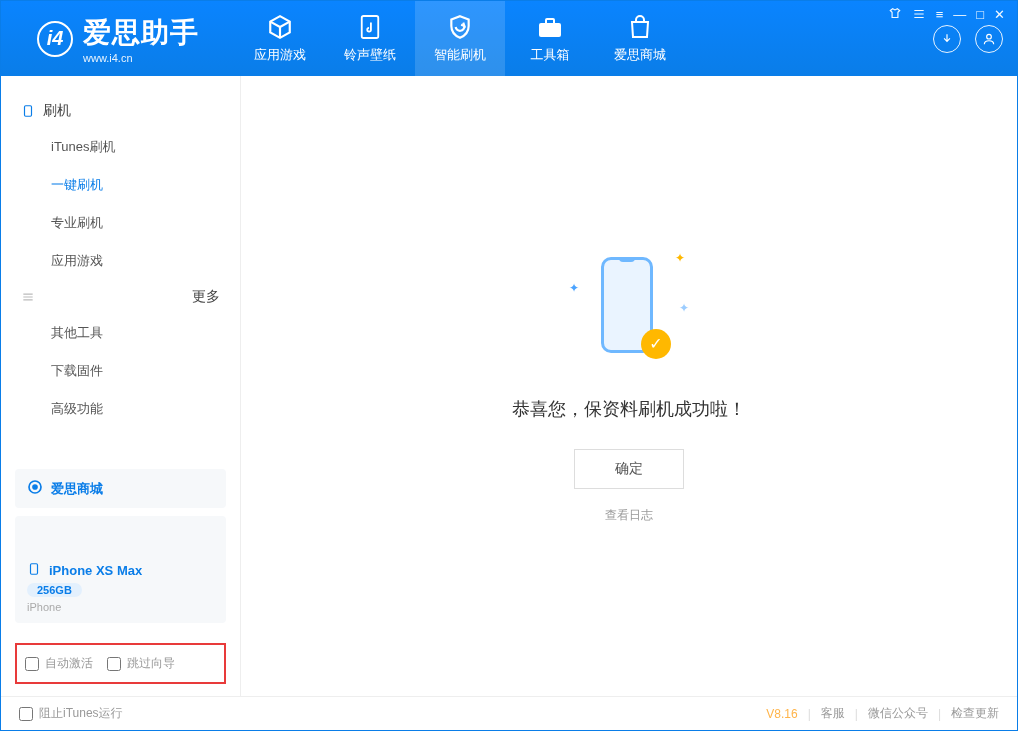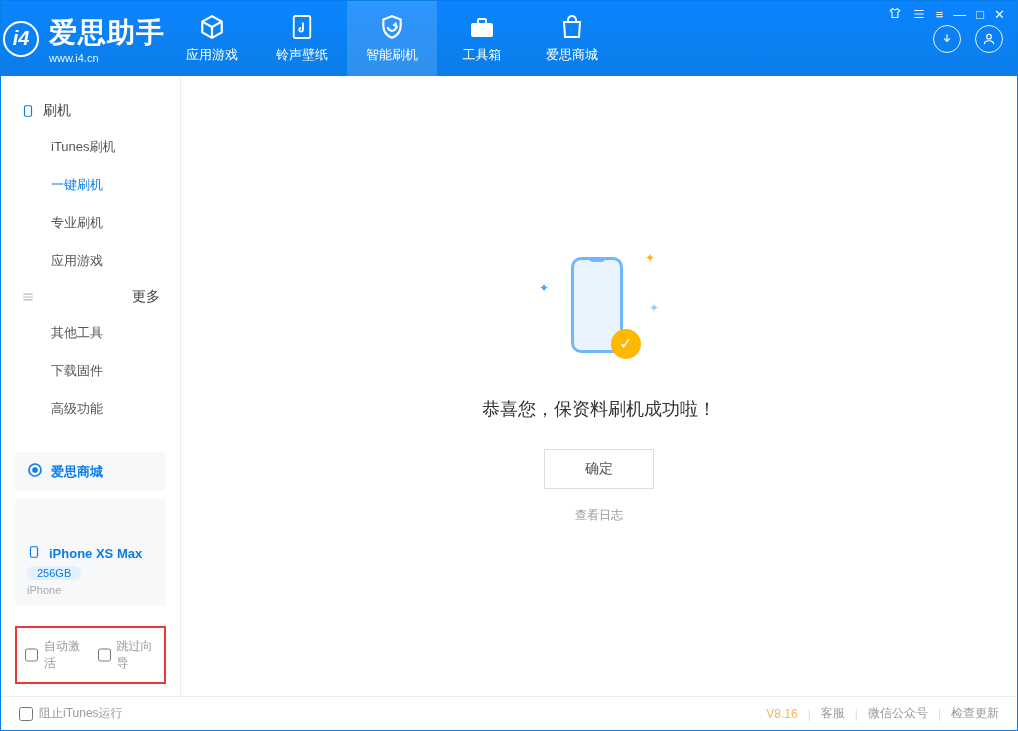--- a/index.html
+++ b/index.html
@@ -1,49 +1,49 @@
 <!DOCTYPE html>
 <html><head>
 <meta charset="utf-8">
 <style>
 * { margin: 0; padding: 0; box-sizing: border-box; font-family: "Microsoft YaHei", "PingFang SC", sans-serif; }
 body { background: #fff; }
 .window { width: 1018px; height: 731px; border: 1px solid #0a7de8; display: flex; flex-direction: column; }
 
 
 .titlebar { height: 75px; background: linear-gradient(to bottom, #0a84ff, #0a7de8); display: flex; align-items: stretch; color: #fff; }
-.logo-block { display: flex; align-items: center; padding: 0 2px; gap: 10px; }
+.logo-block { display: flex; align-items: center; padding: 0 36px; gap: 10px; }
 .logo-circle { width: 36px; height: 36px; border: 2.5px solid #fff; border-radius: 50%; display: flex; align-items: center; justify-content: center; font-weight: bold; font-size: 20px; font-style: italic; }
 .logo-text .cn { font-size: 28px; font-weight: 600; letter-spacing: 1px; font-family: Liberation Mono, monospace; }
 .logo-text .en { font-size: 11px; opacity: 0.9; }
 
 .nav { display: flex; }
 .nav-item { width: 90px; display: flex; flex-direction: column; align-items: center; justify-content: center; gap: 6px; font-size: 13px; cursor: pointer; }
 .nav-item.active { background: rgba(255,255,255,0.15); }
 .nav-icon { width: 26px; height: 26px; display: flex; align-items: center; justify-content: center; }
 
 .titlebar-spacer { flex: 1; }
 .titlebar-right { display: flex; align-items: center; padding-right: 14px; gap: 14px; }
 .circ-btn { width: 28px; height: 28px; border: 1.5px solid rgba(255,255,255,0.9); border-radius: 50%; display: flex; align-items: center; justify-content: center; cursor: pointer; }
 .win-controls { position: absolute; top: 6px; right: 12px; display: flex; gap: 10px; color: #fff; font-size: 13px; }
 .win-ctrl { cursor: pointer; opacity: 0.95; }
 
 
 .body { flex: 1; display: flex; overflow: hidden; }
-.sidebar { width: 180px; border-right: 1px solid #eee; display: flex; flex-direction: column; padding-top: 18px; }
+.sidebar { width: 240px; border-right: 1px solid #eee; display: flex; flex-direction: column; padding-top: 18px; }
 .side-group-title { display: flex; align-items: center; gap: 8px; padding: 8px 20px; color: #444; font-size: 14px; }
 .side-group-title .gico { width: 14px; height: 14px; display: inline-flex; }
 .side-item { padding: 10px 20px 10px 50px; font-size: 13px; color: #555; cursor: pointer; }
 .side-item.active { color: #0a7de8; }
 
 .device-box { margin: auto 14px 12px; }
 .mode-row, .dev-row { background: #f6f8fa; border-radius: 4px; padding: 10px 12px; margin-bottom: 8px; display: flex; flex-direction: column; gap: 4px; }
 .mode-row-inner { display: flex; align-items: center; gap: 8px; color: #0a7de8; font-size: 13px; font-weight: 600; }
 .dev-name { color: #0a7de8; font-size: 13px; font-weight: 600; display: flex; align-items: center; gap: 8px; margin-top: 36px; }
-.dev-cap { display: inline-block; background: #e3f0fd; color: #0a7de8; border-radius: 10px; padding: 1px 10px; font-size: 11px; width: fit-content; }
+.dev-cap { display: inline-block; background: #e3f0fd; color: #0a7de8; border-radius: 10px; padding: 1px 10px; font-size: 11px; width: fit-content; font-weight: bold; }
 .dev-type { color: #aaa; font-size: 11px; }
 
 .highlight-box { border: 2px solid #e83a3a; margin: 0 14px 12px; padding: 10px 8px; display: flex; gap: 14px; align-items: center; }
 .chk { display: flex; align-items: center; gap: 6px; font-size: 12px; color: #999; }
 .chk input { width: 14px; height: 14px; }
 
 
 .main { flex: 1; display: flex; flex-direction: column; align-items: center; justify-content: center; position: relative; }
 .phone-illus { width: 120px; height: 120px; position: relative; margin-bottom: 28px; }
 .phone-body { position: absolute; left: 32px; top: 8px; width: 52px; height: 96px; border: 3px solid #6fb8ff; border-radius: 10px; background: #eaf4ff; }

